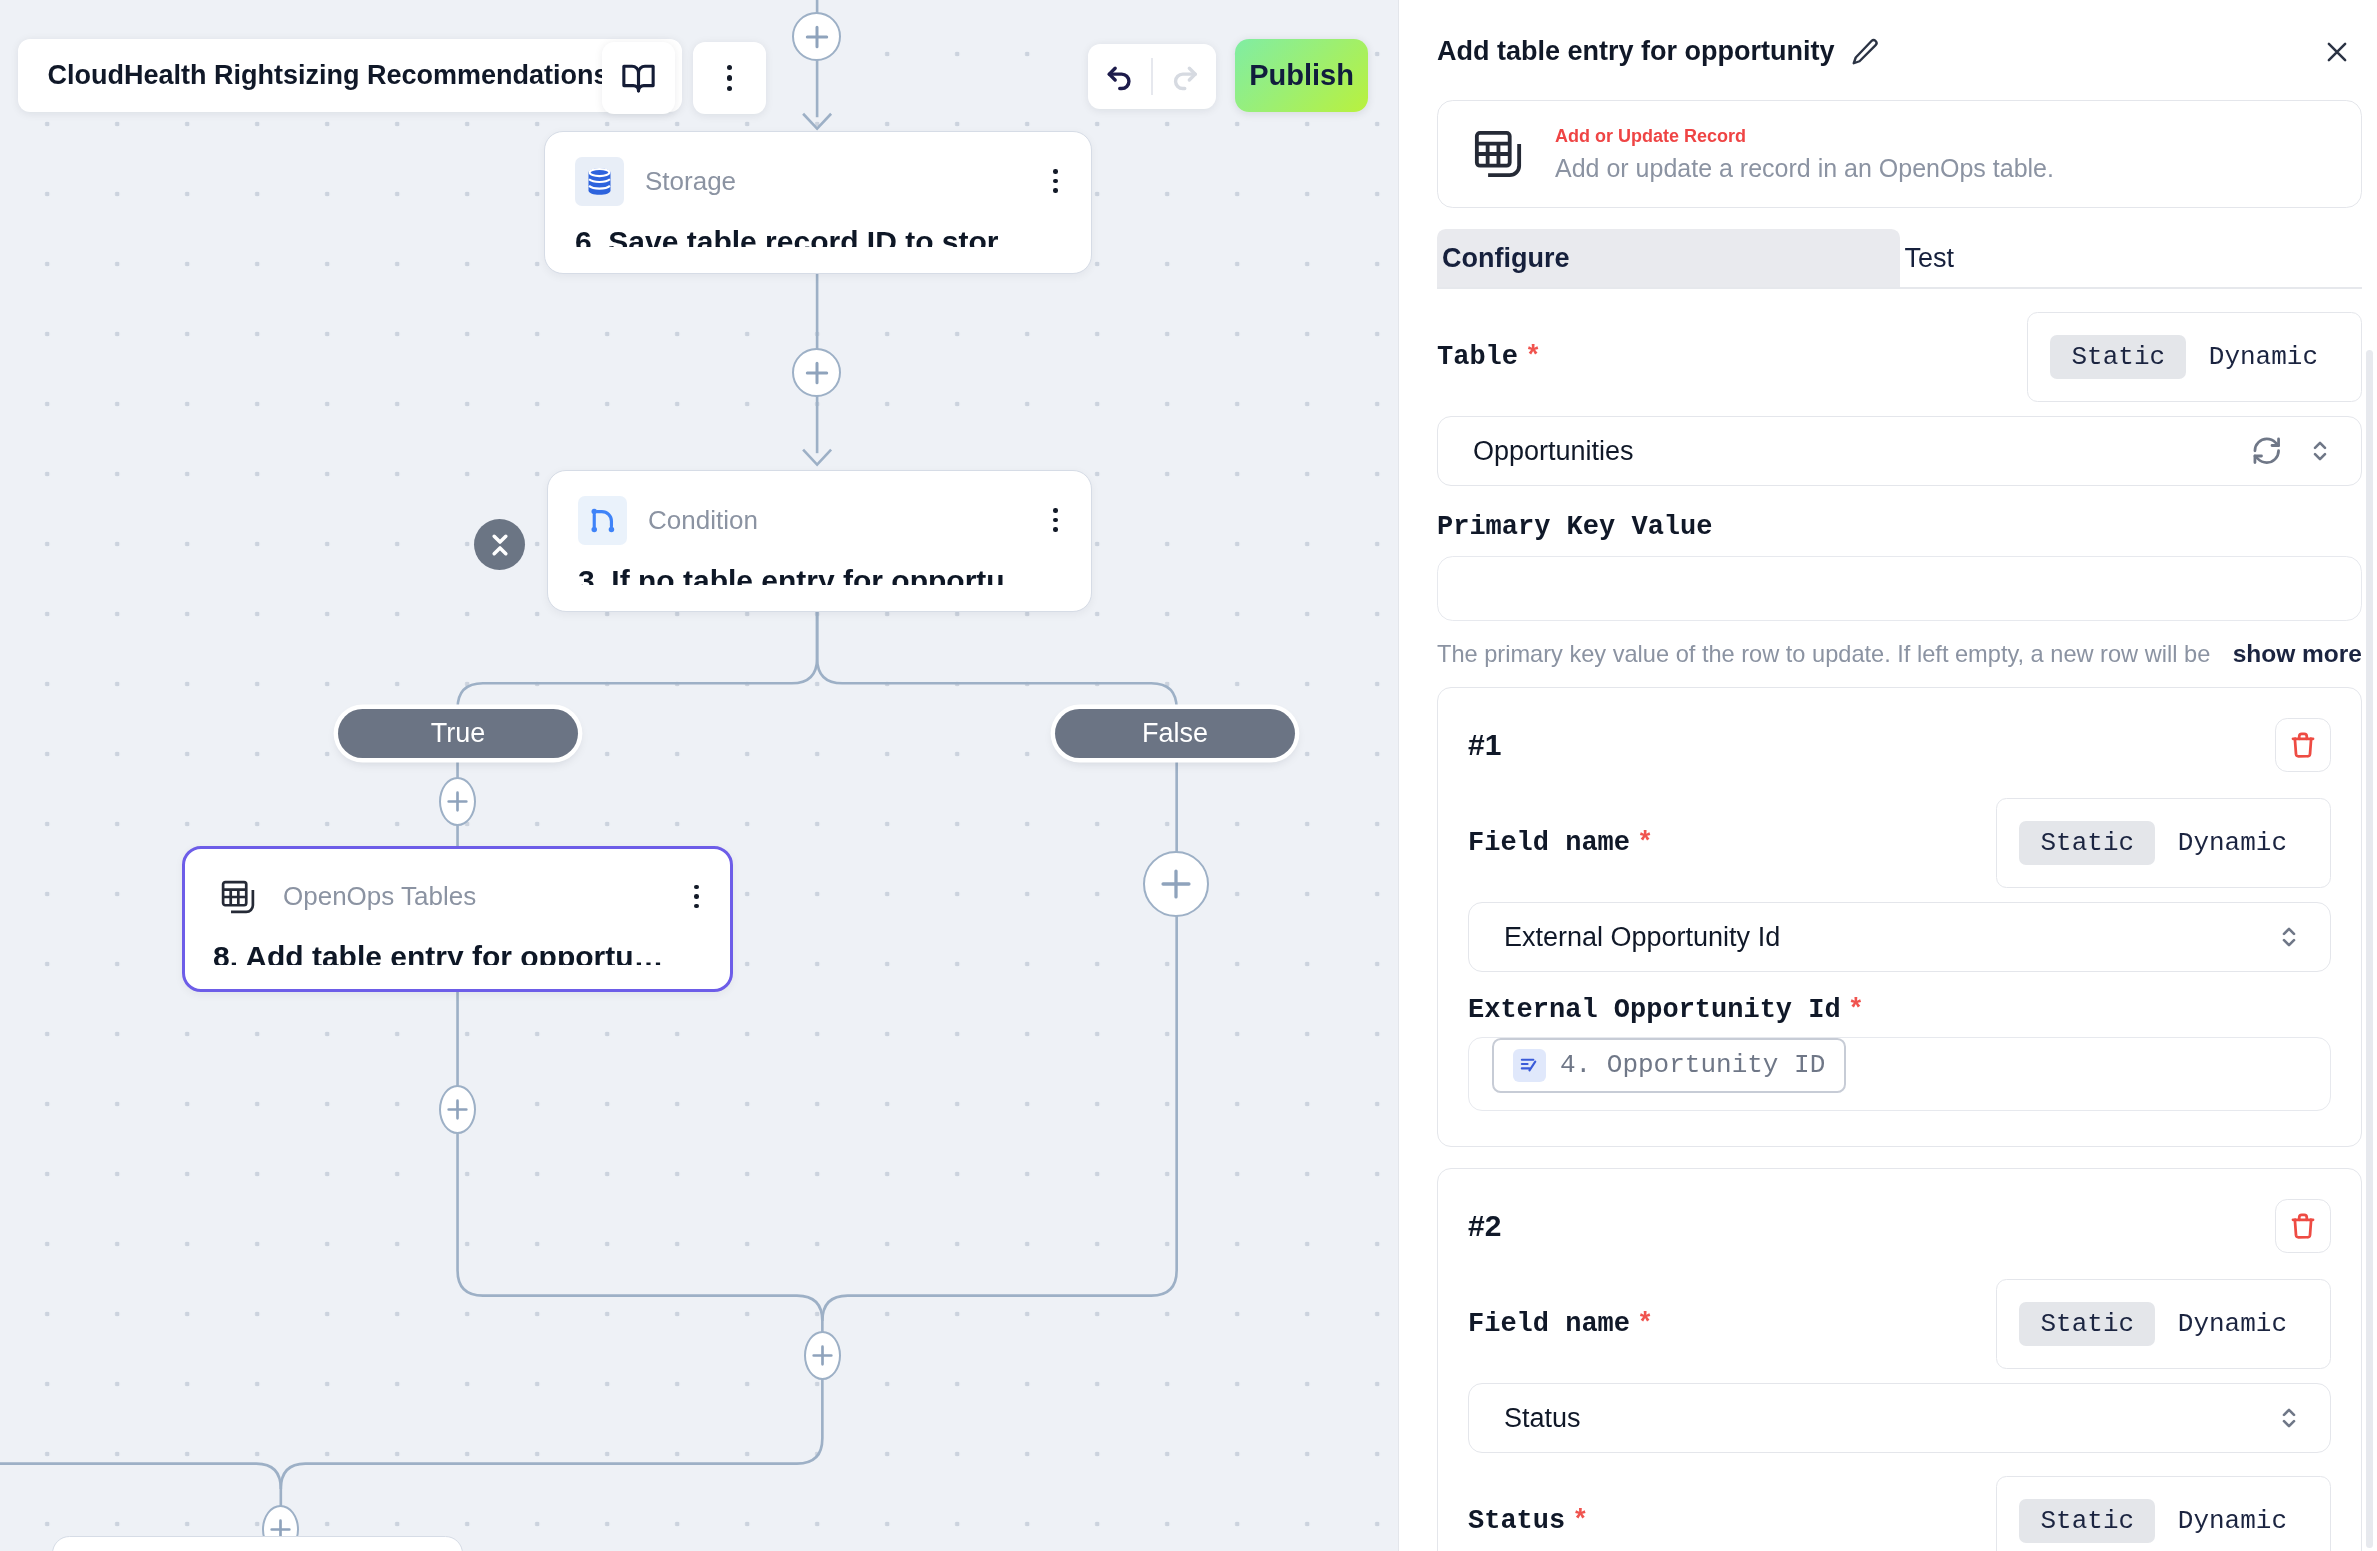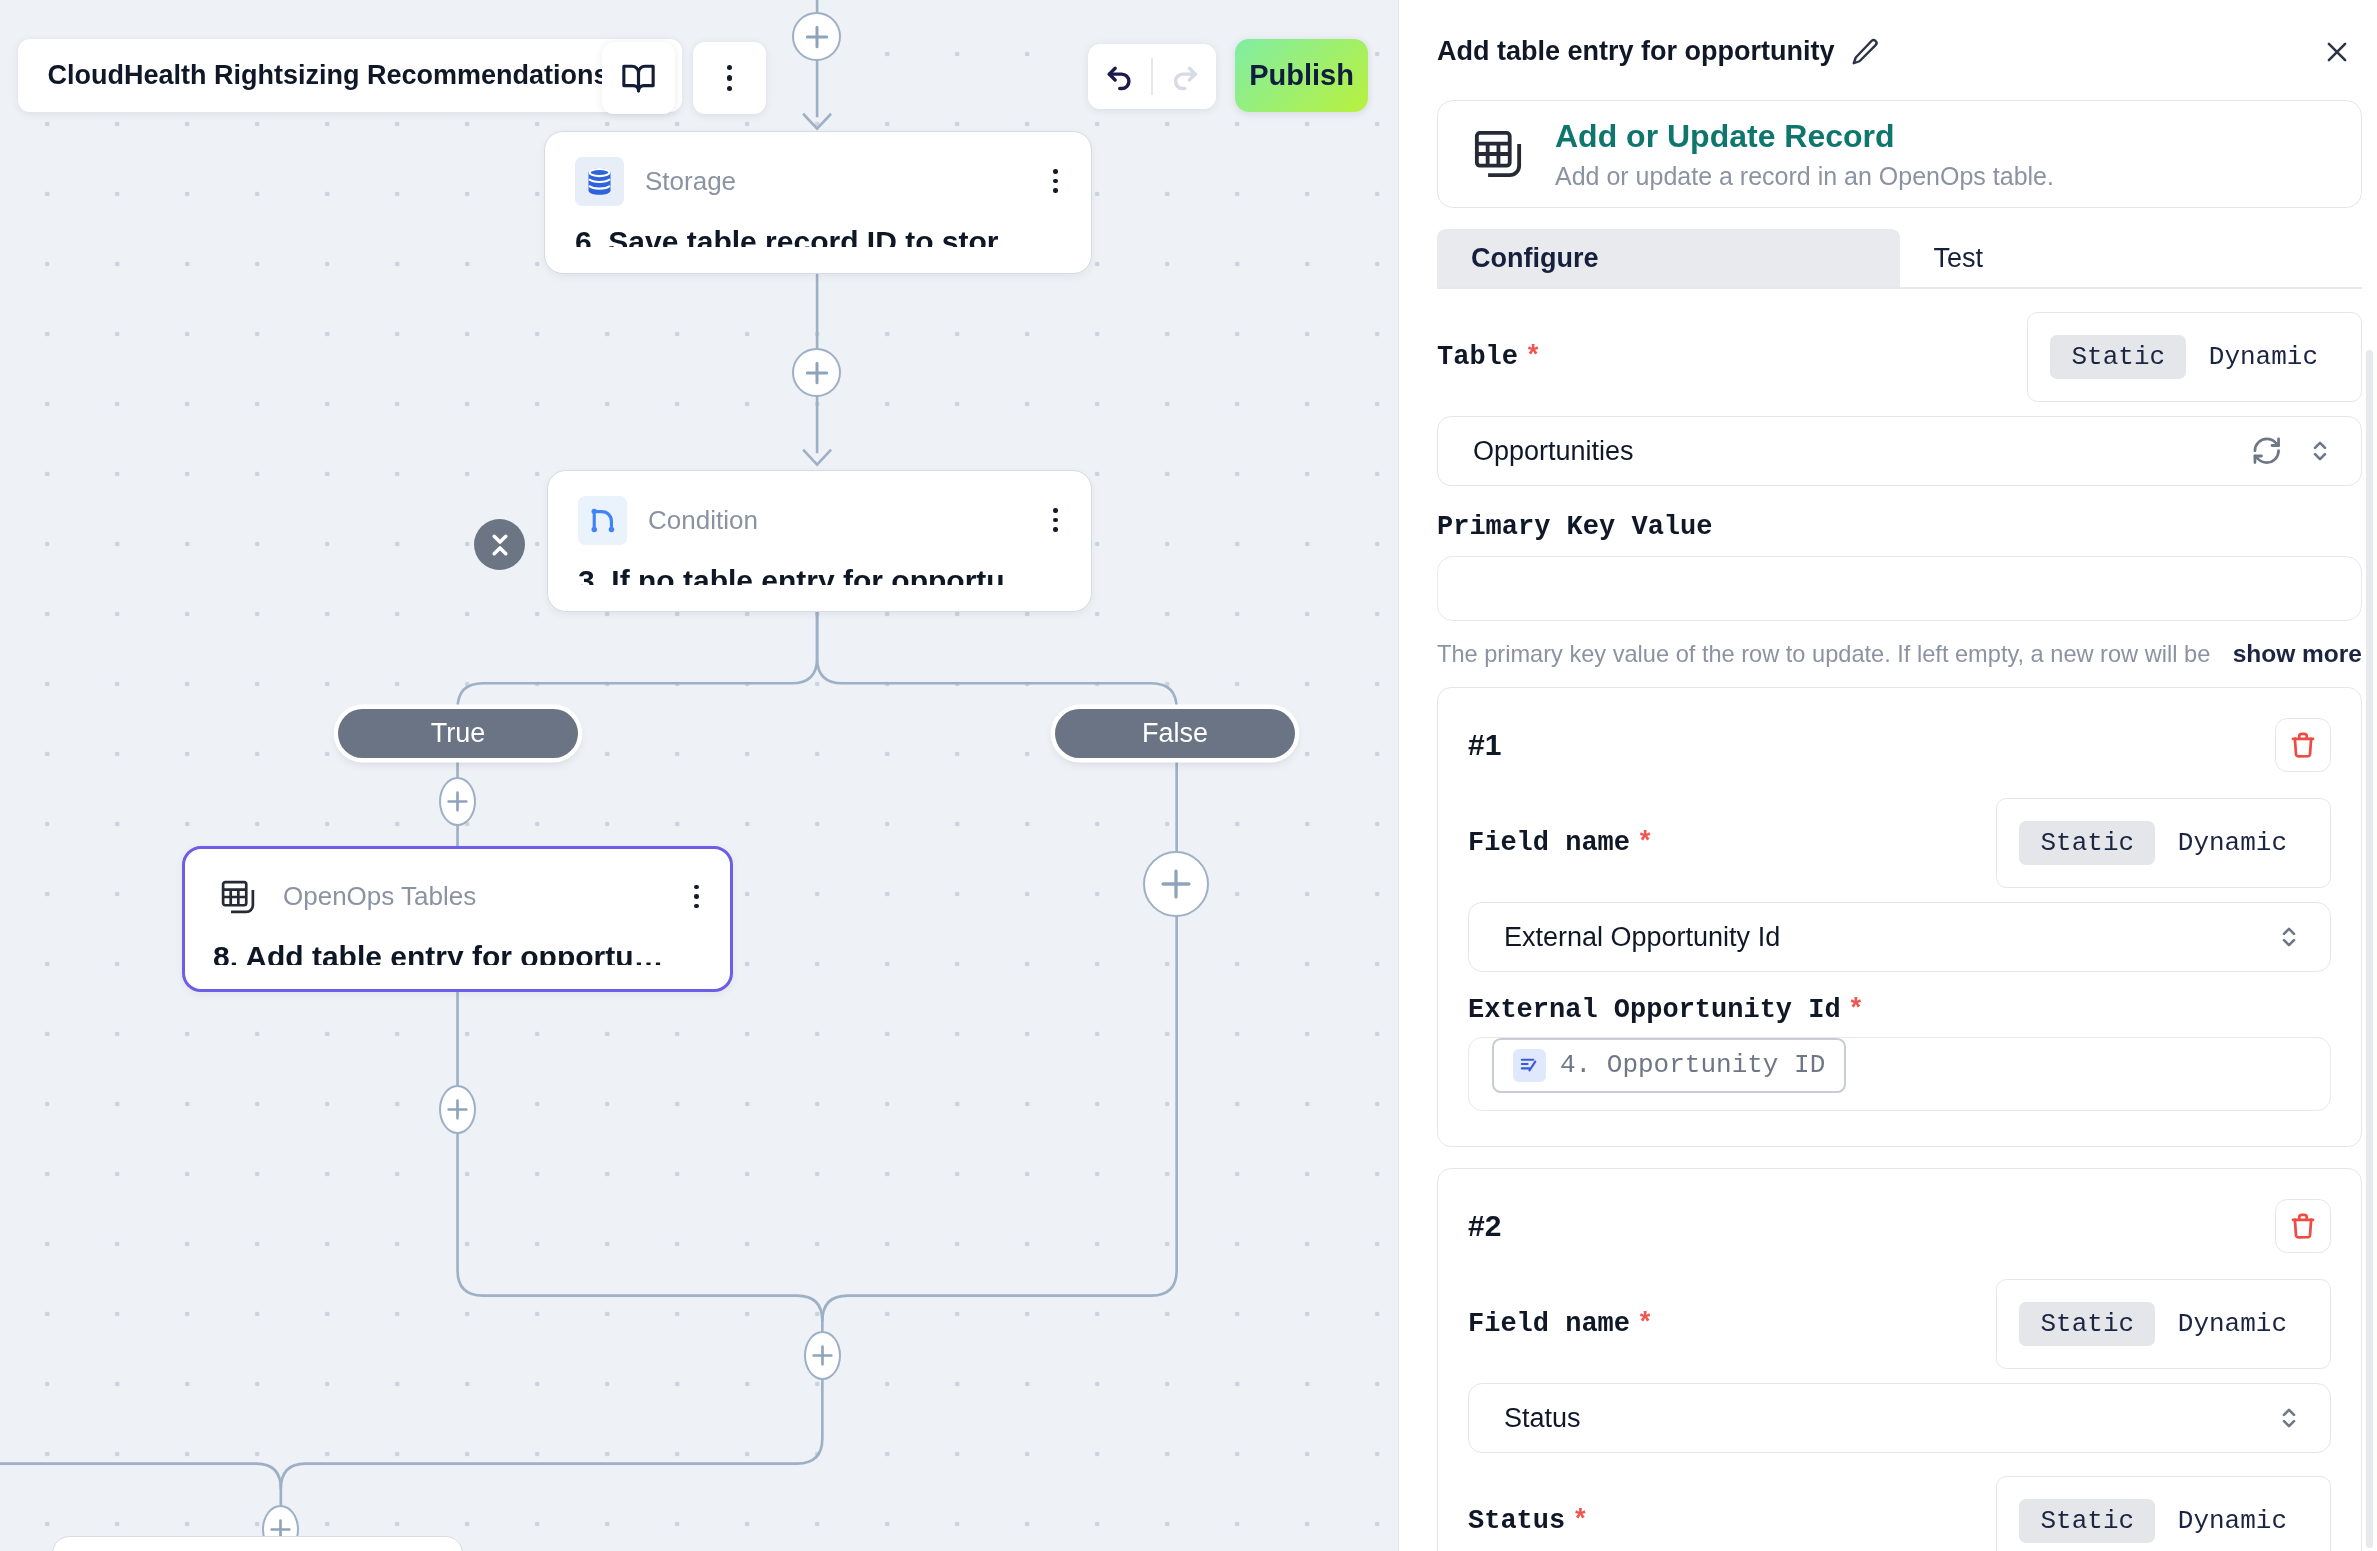--- a/index.html
+++ b/index.html
@@ -65,25 +65,25 @@
     background:#fff; border-left:1.7px solid #e3e6eb; padding:26px 17.5px 0 38px; }
   .panel-inner { width:925px; }
   .panel-head { display:flex; align-items:center; height:51px; }
   .panel-title { font-size:27px; font-weight:700; color:#101828; }
   .edit-btn { margin-left:15.7px; display:flex; cursor:pointer; }
   .close-btn { margin-left:auto; margin-right:5.2px; display:flex; cursor:pointer; padding:5.2px; }
 
   .action-card { margin-top:23px; border:1.7px solid #e4e6eb; border-radius:15.7px;
     height:108px; display:flex; align-items:center; gap:30px; padding:0 33px; }
   .action-texts { display:flex; flex-direction:column; gap:7px; }
-  .action-name { font-size:32px; font-weight:600; color:#0f766e; }
+  .action-name { font-size:18px; font-weight:600; color:#ef4444; }
   .action-desc { font-size:25px; color:#8b93a2; }
 
   .tabs { margin-top:21px; display:flex; border-bottom:2.6px solid #e6e8ec; }
-  .tab { width:463px; height:58px; display:flex; align-items:center; padding:0 34px;
+  .tab { width:463px; height:58px; display:flex; align-items:center; padding:0 5px;
     font-size:27px; color:#16203c; cursor:pointer; }
   .tab.active { background:#e9eaee; border-radius:8.7px 8.7px 0 0; font-weight:600; }
 
   .field-row { display:flex; align-items:center; justify-content:space-between;font-family:Liberation Mono, monospace; }
   .field-label { font-size:27px; font-weight:600; color:#101828; }
   .req { color:#f0544f; margin-left:7px; }
 
   .toggle { display:flex; align-items:center; border:1.7px solid #e4e6eb; border-radius:10.5px;
     padding:22px; gap:1.7px; background:#fff; }
   .seg { font-size:26px; color:#1b2440; padding:7px 21px; border-radius:7px; cursor:pointer; white-space:nowrap; }

